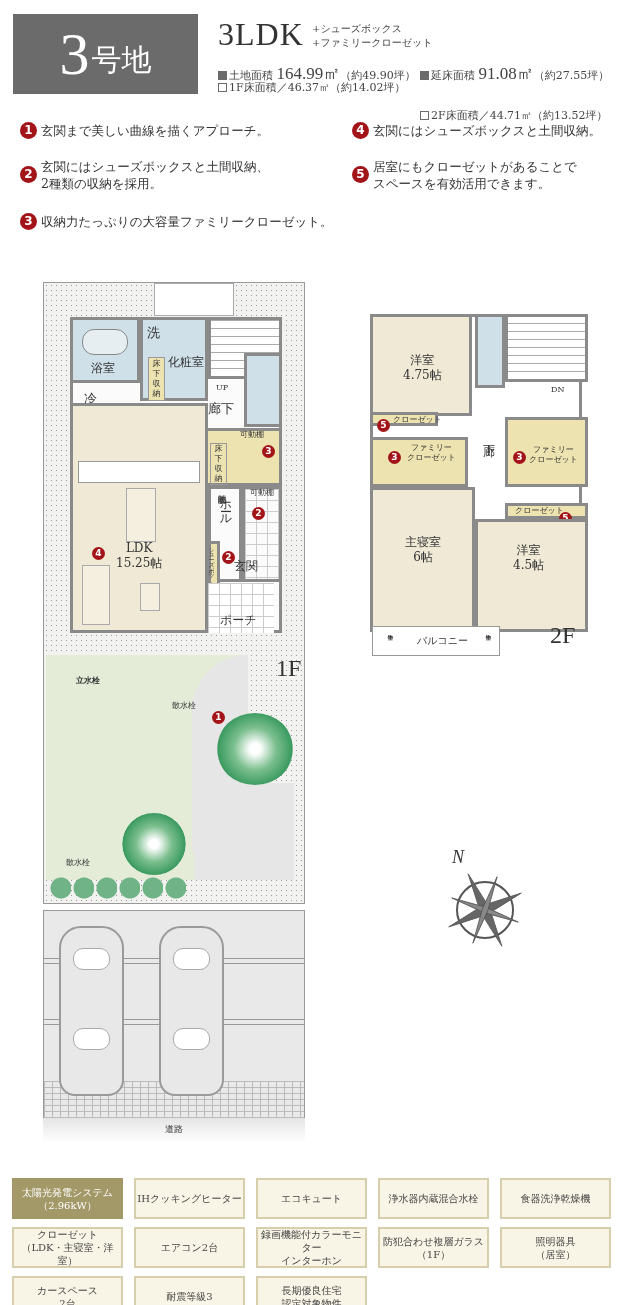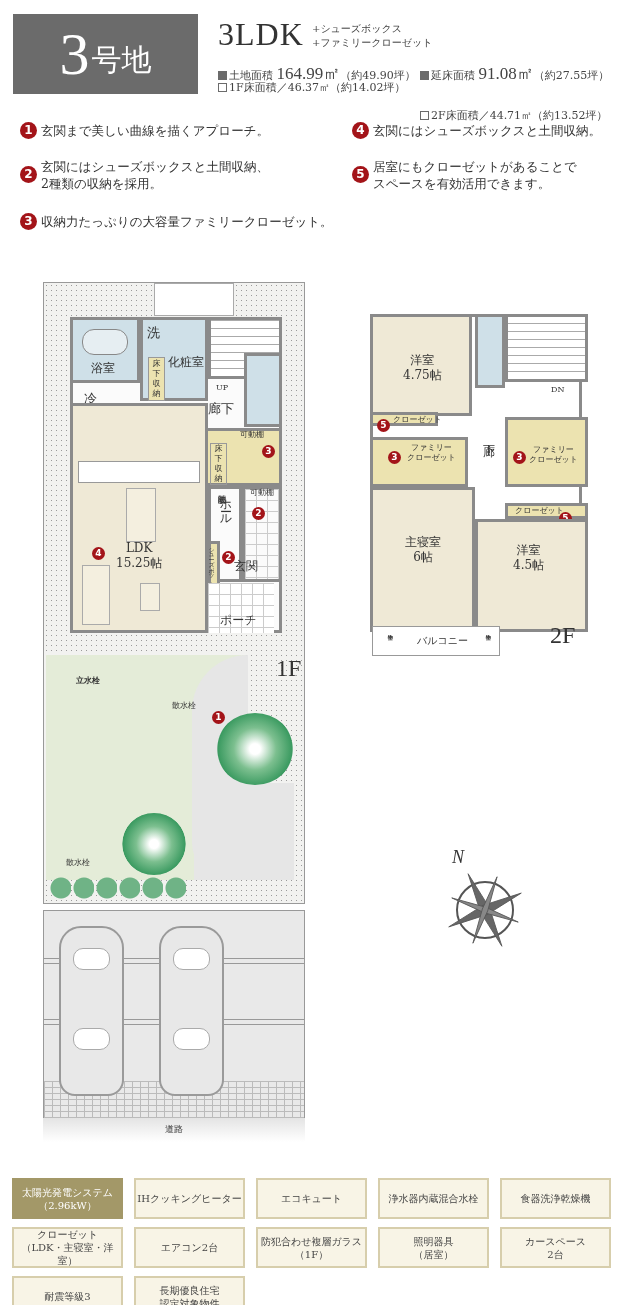--- a/index.html
+++ b/index.html
@@ -246,20 +246,22 @@
 <div class="abs equip">
   <div class="cell hl">太陽光発電システム
 （2.96kW）</div>
   <div class="cell">IHクッキングヒーター</div>
   <div class="cell">エコキュート</div>
   <div class="cell">浄水器内蔵混合水栓</div>
   <div class="cell">食器洗浄乾燥機</div>
   <div class="cell">クローゼット
 （LDK・主寝室・洋室）</div>
   <div class="cell">エアコン2台</div>
+  <div class="cell">録画機能付カラーモニター
+インターホン</div>
   <div class="cell">防犯合わせ複層ガラス
 （1F）</div>
   <div class="cell">照明器具
 （居室）</div>
   <div class="cell">カースペース
 2台</div>
   <div class="cell">耐震等級3</div>
   <div class="cell">長期優良住宅
 認定対象物件</div>
 </div>

